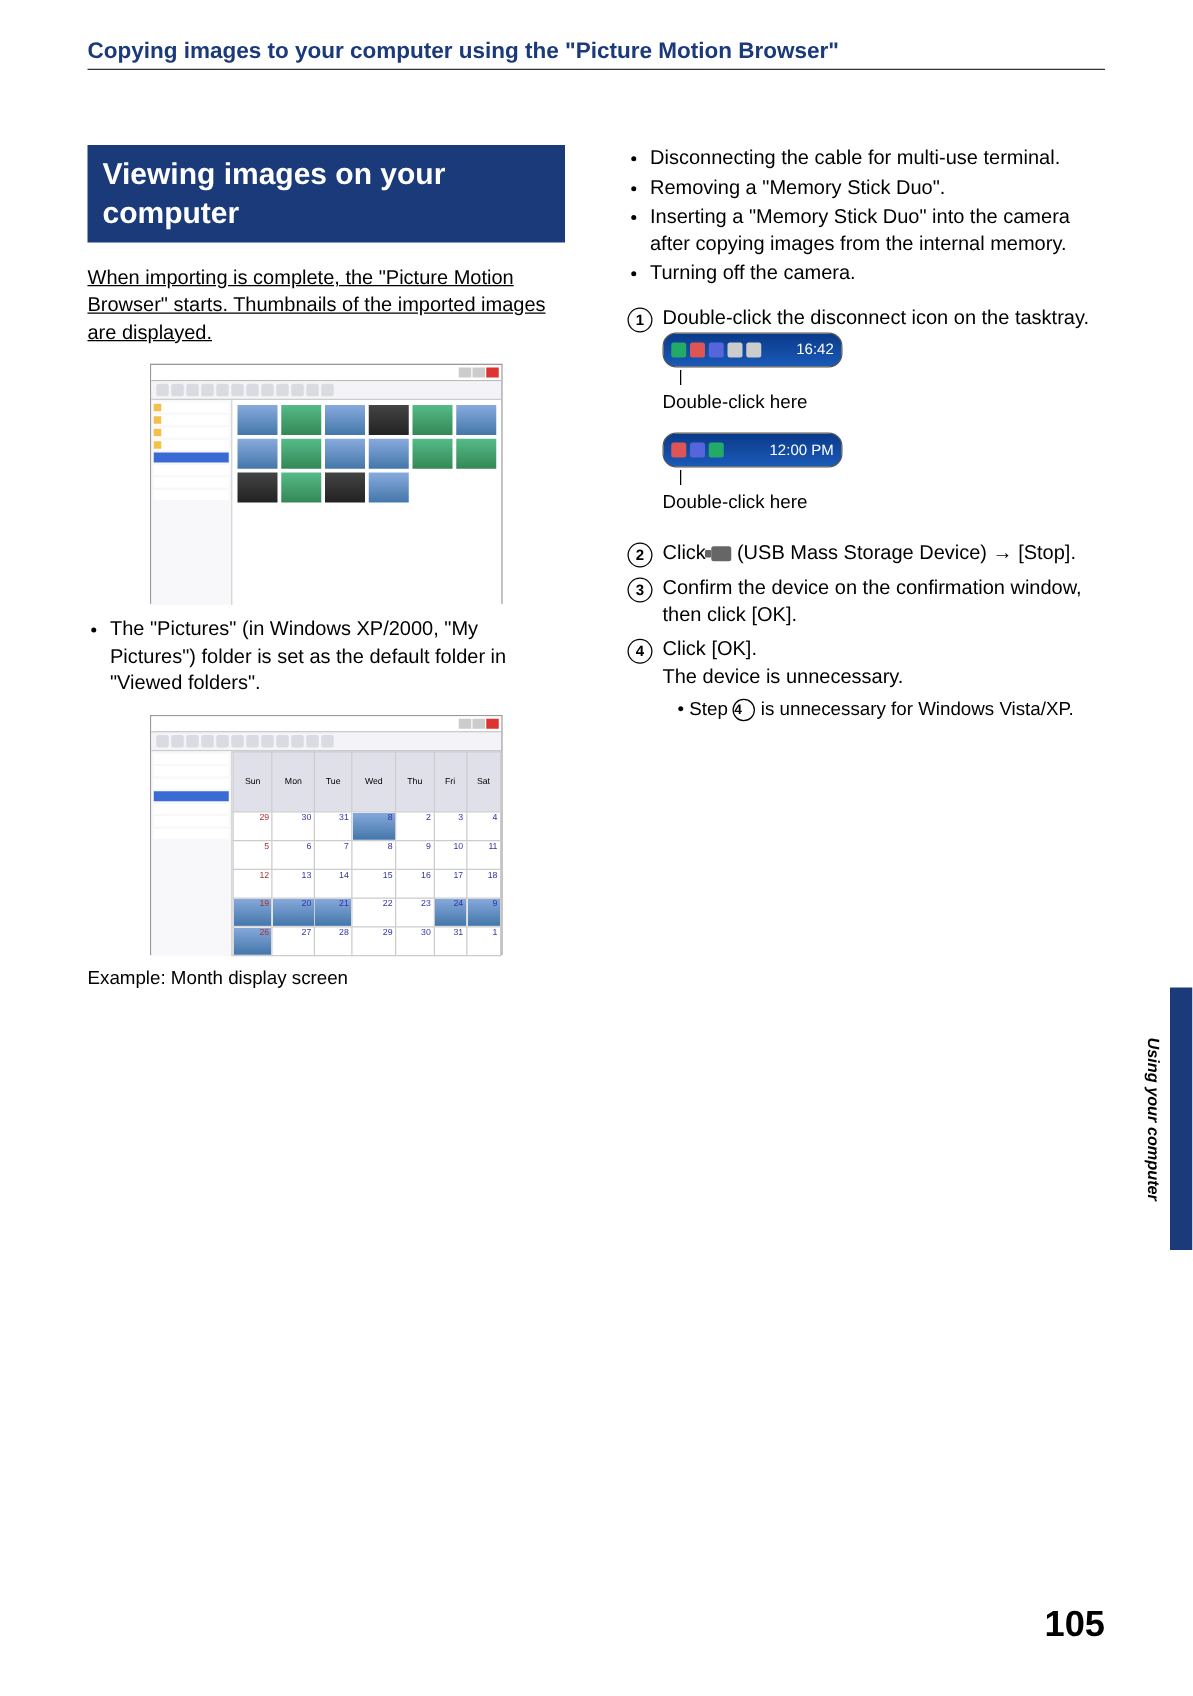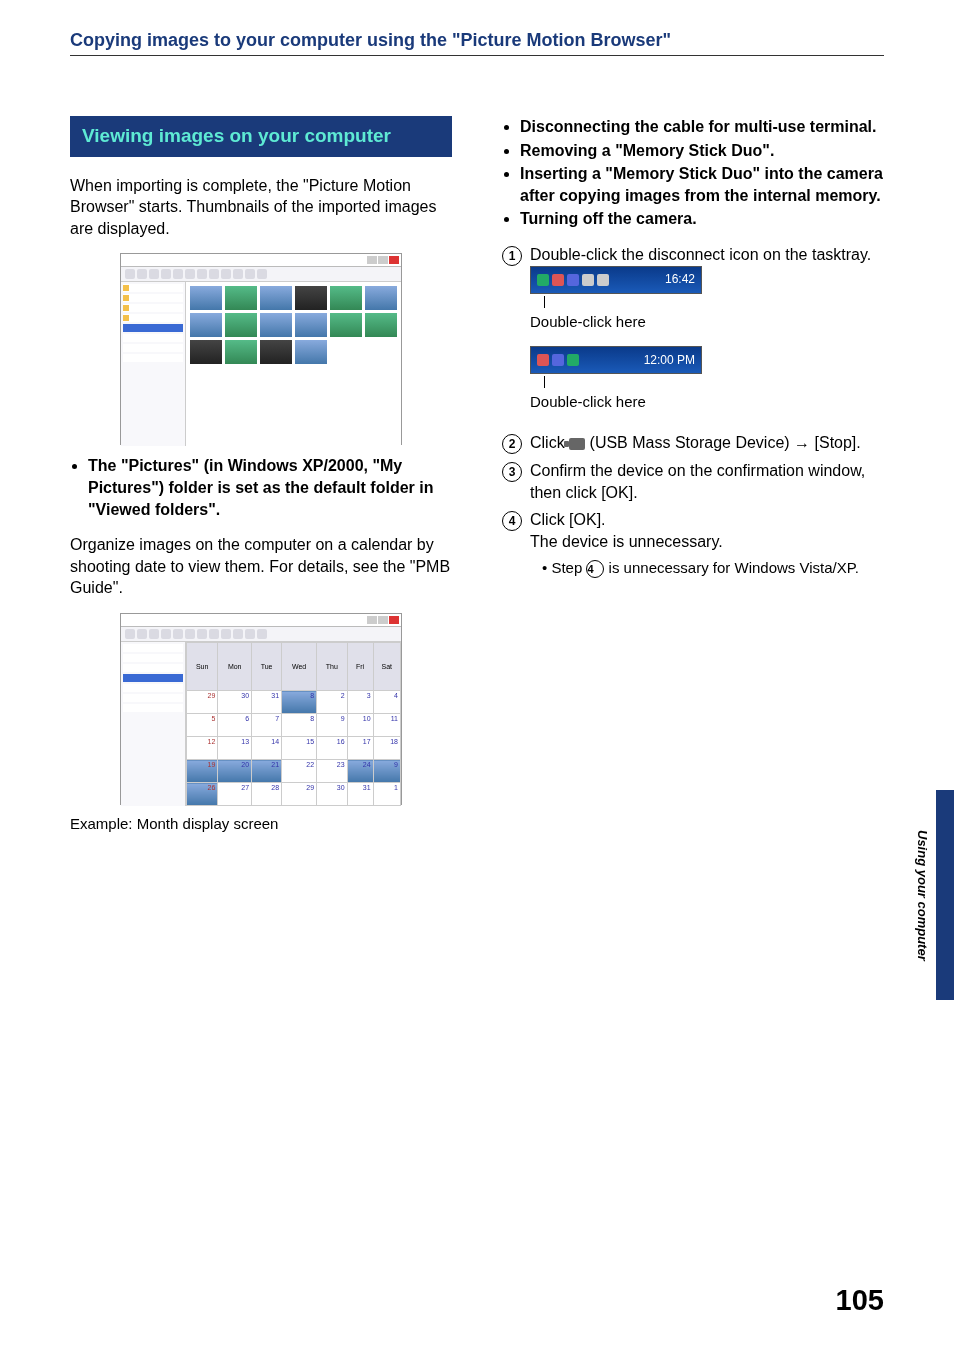--- a/index.html
+++ b/index.html
@@ -29,44 +29,44 @@
   .columns {
     display: flex;
     gap: 50px;
   }
   .col {
     flex: 1;
     min-width: 0;
   }
   .section-bar {
     background: #1a3a7a;
-    color: #5eead4;
+    color: #ffffff;
     font-weight: bold;
-    font-size: 19px;
+    font-size: 24px;
     padding: 8px 12px;
     line-height: 1.3;
     margin-bottom: 18px;
   }
   .section-bar.dark {
     background: #0f2a60;
   }
   p.body {
     font-size: 16px;
     line-height: 1.35;
     margin: 0 0 14px 0;
+    text-decoration: underline;
   }
   ul.bullets {
     margin: 0 0 14px 0;
     padding-left: 18px;
   }
   ul.bullets > li {
     font-size: 16px;
     line-height: 1.35;
     margin-bottom: 2px;
-    font-weight: bold;
   }
   .step-row {
     display: flex;
     gap: 8px;
     margin-bottom: 6px;
   }
   .step-num {
     flex: 0 0 auto;
     font-size: 16px;
     line-height: 1.35;
@@ -93,25 +93,25 @@
   .step-text {
     flex: 1;
     font-size: 16px;
     line-height: 1.35;
   }
   .sub-label {
     font-size: 15px;
     margin: 8px 0 4px 0;
   }
   .tray-img {
-    width: 172px;
+    width: 144px;
     height: 28px;
     background: linear-gradient(#0a3a8a,#1a5ab8);
     border: 1px solid #555;
-    border-radius: 0;
+    border-radius: 11px;
     display: flex;
     align-items: center;
     justify-content: flex-end;
     padding: 0 6px;
     box-sizing: border-box;
     color: #fff;
     font-size: 12px;
     gap: 22px;
   }
   .tray-img .ticons {
@@ -291,21 +291,20 @@
               <div class="thumb d"></div>
             <div class="thumb b"></div>
           </div>
         </div>
       </div>
 
       <ul class="bullets">
         <li>The "Pictures" (in Windows XP/2000, "My Pictures") folder is set as the default folder in "Viewed folders".</li>
       </ul>
 
-      <p class="body">Organize images on the computer on a calendar by shooting date to view them. For details, see the "PMB Guide".</p>
 
       <div class="fig app2">
         <div class="titlebar">
             <div class="btns">
               <span class="o"></span>
               <span class="o"></span>
               <span></span>
             </div>
           </div>
         <div class="toolbar">

